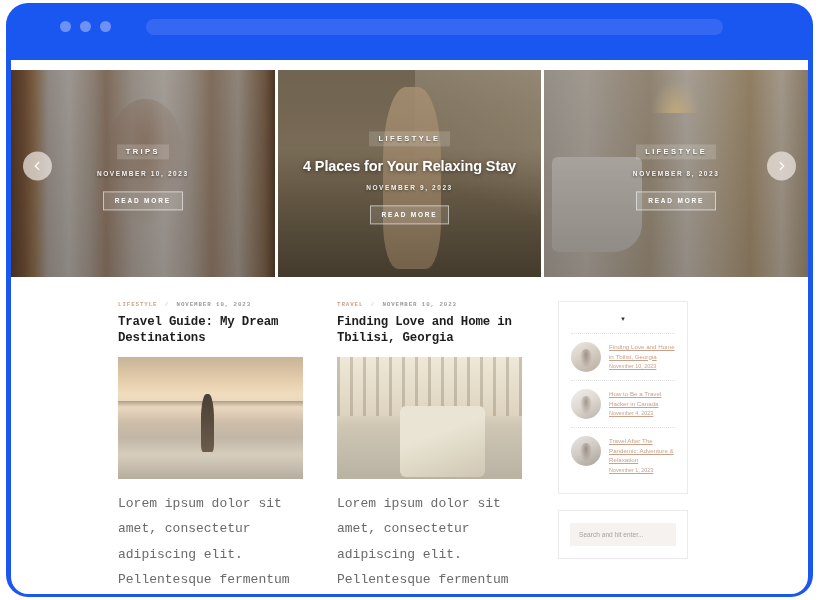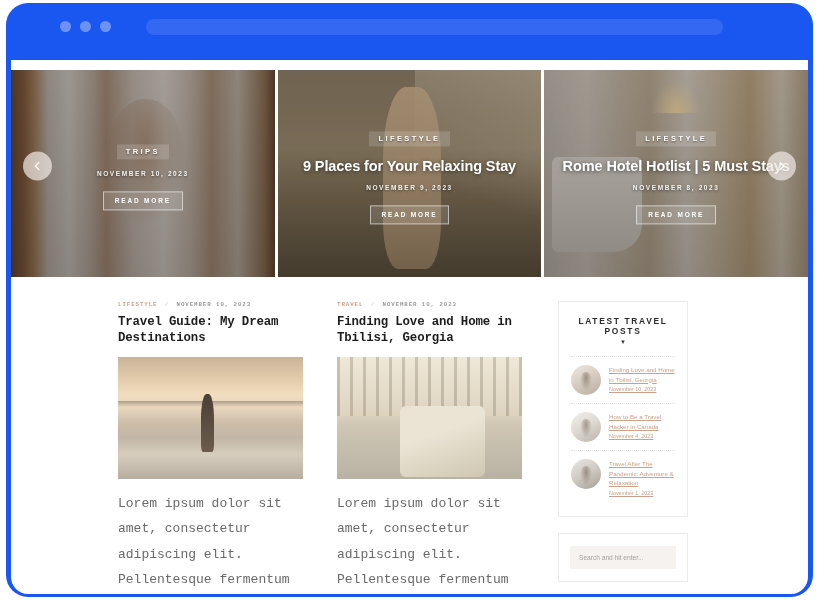--- a/index.html
+++ b/index.html
@@ -409,34 +409,33 @@
         </div>
       </div>
 
       <div class="slide">
         <div class="slide-bg">
           <div class="ph ph-hill"></div>
         </div>
         <div class="slide-overlay"></div>
         <div class="slide-content">
           <div class="slide-cat">LIFESTYLE</div>
-          <div class="slide-title">9 Places for Your Relaxing Stay</div>
+          <div class="slide-title">4 Places for Your Relaxing Stay</div>
           <div class="slide-date">NOVEMBER 9, 2023</div>
           <div class="slide-btn">READ MORE</div>
         </div>
       </div>
 
       <div class="slide">
         <div class="slide-bg">
           <div class="ph ph-room"></div>
         </div>
         <div class="slide-overlay"></div>
         <div class="slide-content">
           <div class="slide-cat">LIFESTYLE</div>
-          <div class="slide-title">Rome Hotel Hotlist | 5 Must Stays</div>
           <div class="slide-date">NOVEMBER 8, 2023</div>
           <div class="slide-btn">READ MORE</div>
         </div>
       </div>
 
       <div class="nav-arrow next">
         <svg width="11" height="11" viewBox="0 0 24 24">
           <path d="M9 4 L17 12 L9 20" fill="none" stroke="#ffffff" stroke-width="2.6" stroke-linecap="round" stroke-linejoin="round"></path>
         </svg>
       </div>
@@ -472,21 +471,20 @@
           </div>
           <div class="post-excerpt">Lorem ipsum dolor sit amet, consectetur adipiscing elit. Pellentesque fermentum massa vel enim feugiat gravida. Phasellus velit risus, euismod a lacus et, mattis...</div>
           <div class="readmore-btn">READ MORE</div>
         </div>
 
       </div>
 
       <div class="sidebar">
 
         <div class="widget">
-          <div class="widget-title">LATEST TRAVEL POSTS</div>
           <div class="widget-orn">▾</div>
 
           <div class="mini-post">
             <div class="mini-thumb">
               <div class="ph ph-m1"></div>
             </div>
             <div class="mini-body">
               <div class="mini-title">Finding Love and Home in Tbilisi, Georgia</div>
               <div class="mini-date">November 10, 2023</div>
             </div>

